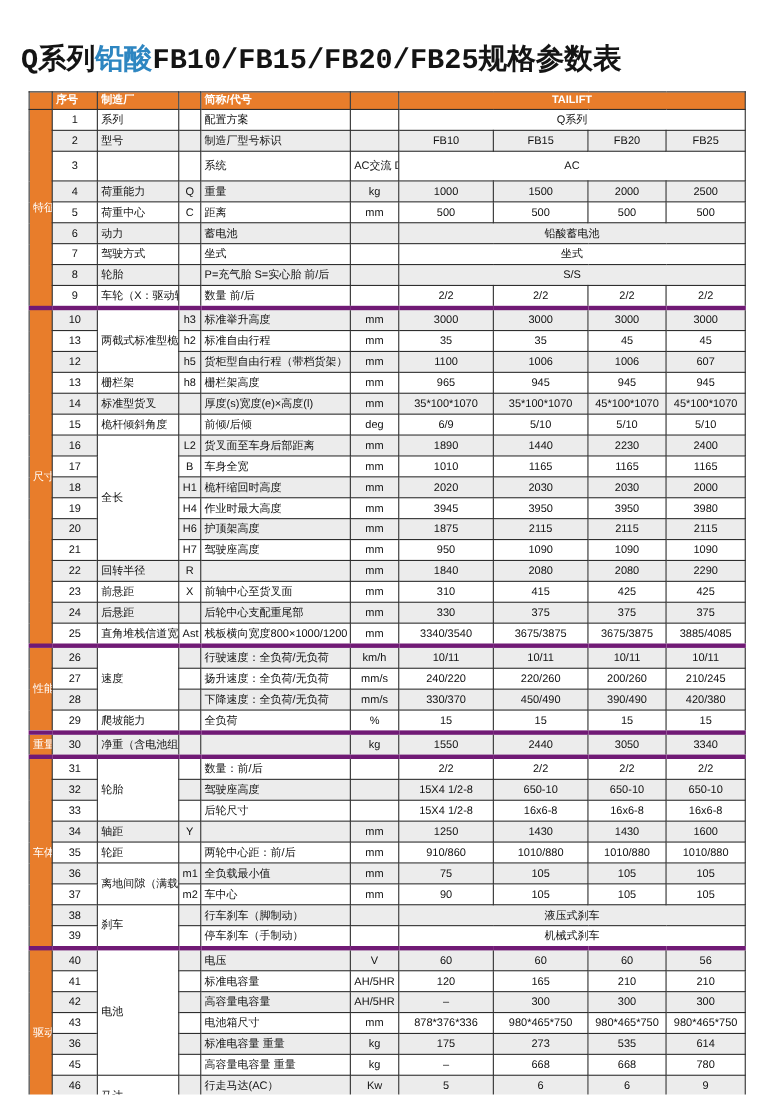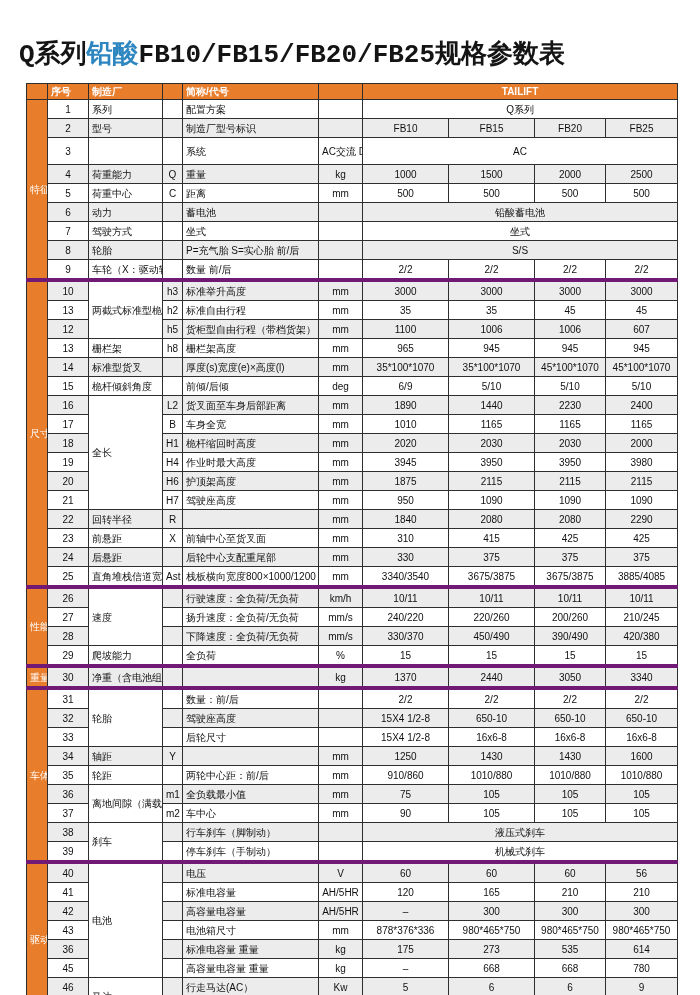--- a/index.html
+++ b/index.html
@@ -380,21 +380,21 @@
         <td class="c">15</td>
         <td class="c">15</td>
       </tr>
       <tr class="stripe gstart">
         <td class="cat" rowspan="1">重量</td>
         <td class="c">30</td>
         <td class="l">净重（含电池组）</td>
         <td class="c"></td>
         <td class="l"></td>
         <td class="unit">kg</td>
-        <td class="c">1370</td>
+        <td class="c">1550</td>
         <td class="c">2440</td>
         <td class="c">3050</td>
         <td class="c">3340</td>
       </tr>
       <tr class="gstart">
         <td class="cat" rowspan="9">车体</td>
         <td class="c">31</td>
         <td class="l merged" rowspan="3">轮胎</td>
         <td class="c"></td>
         <td class="l">数量：前/后</td>

